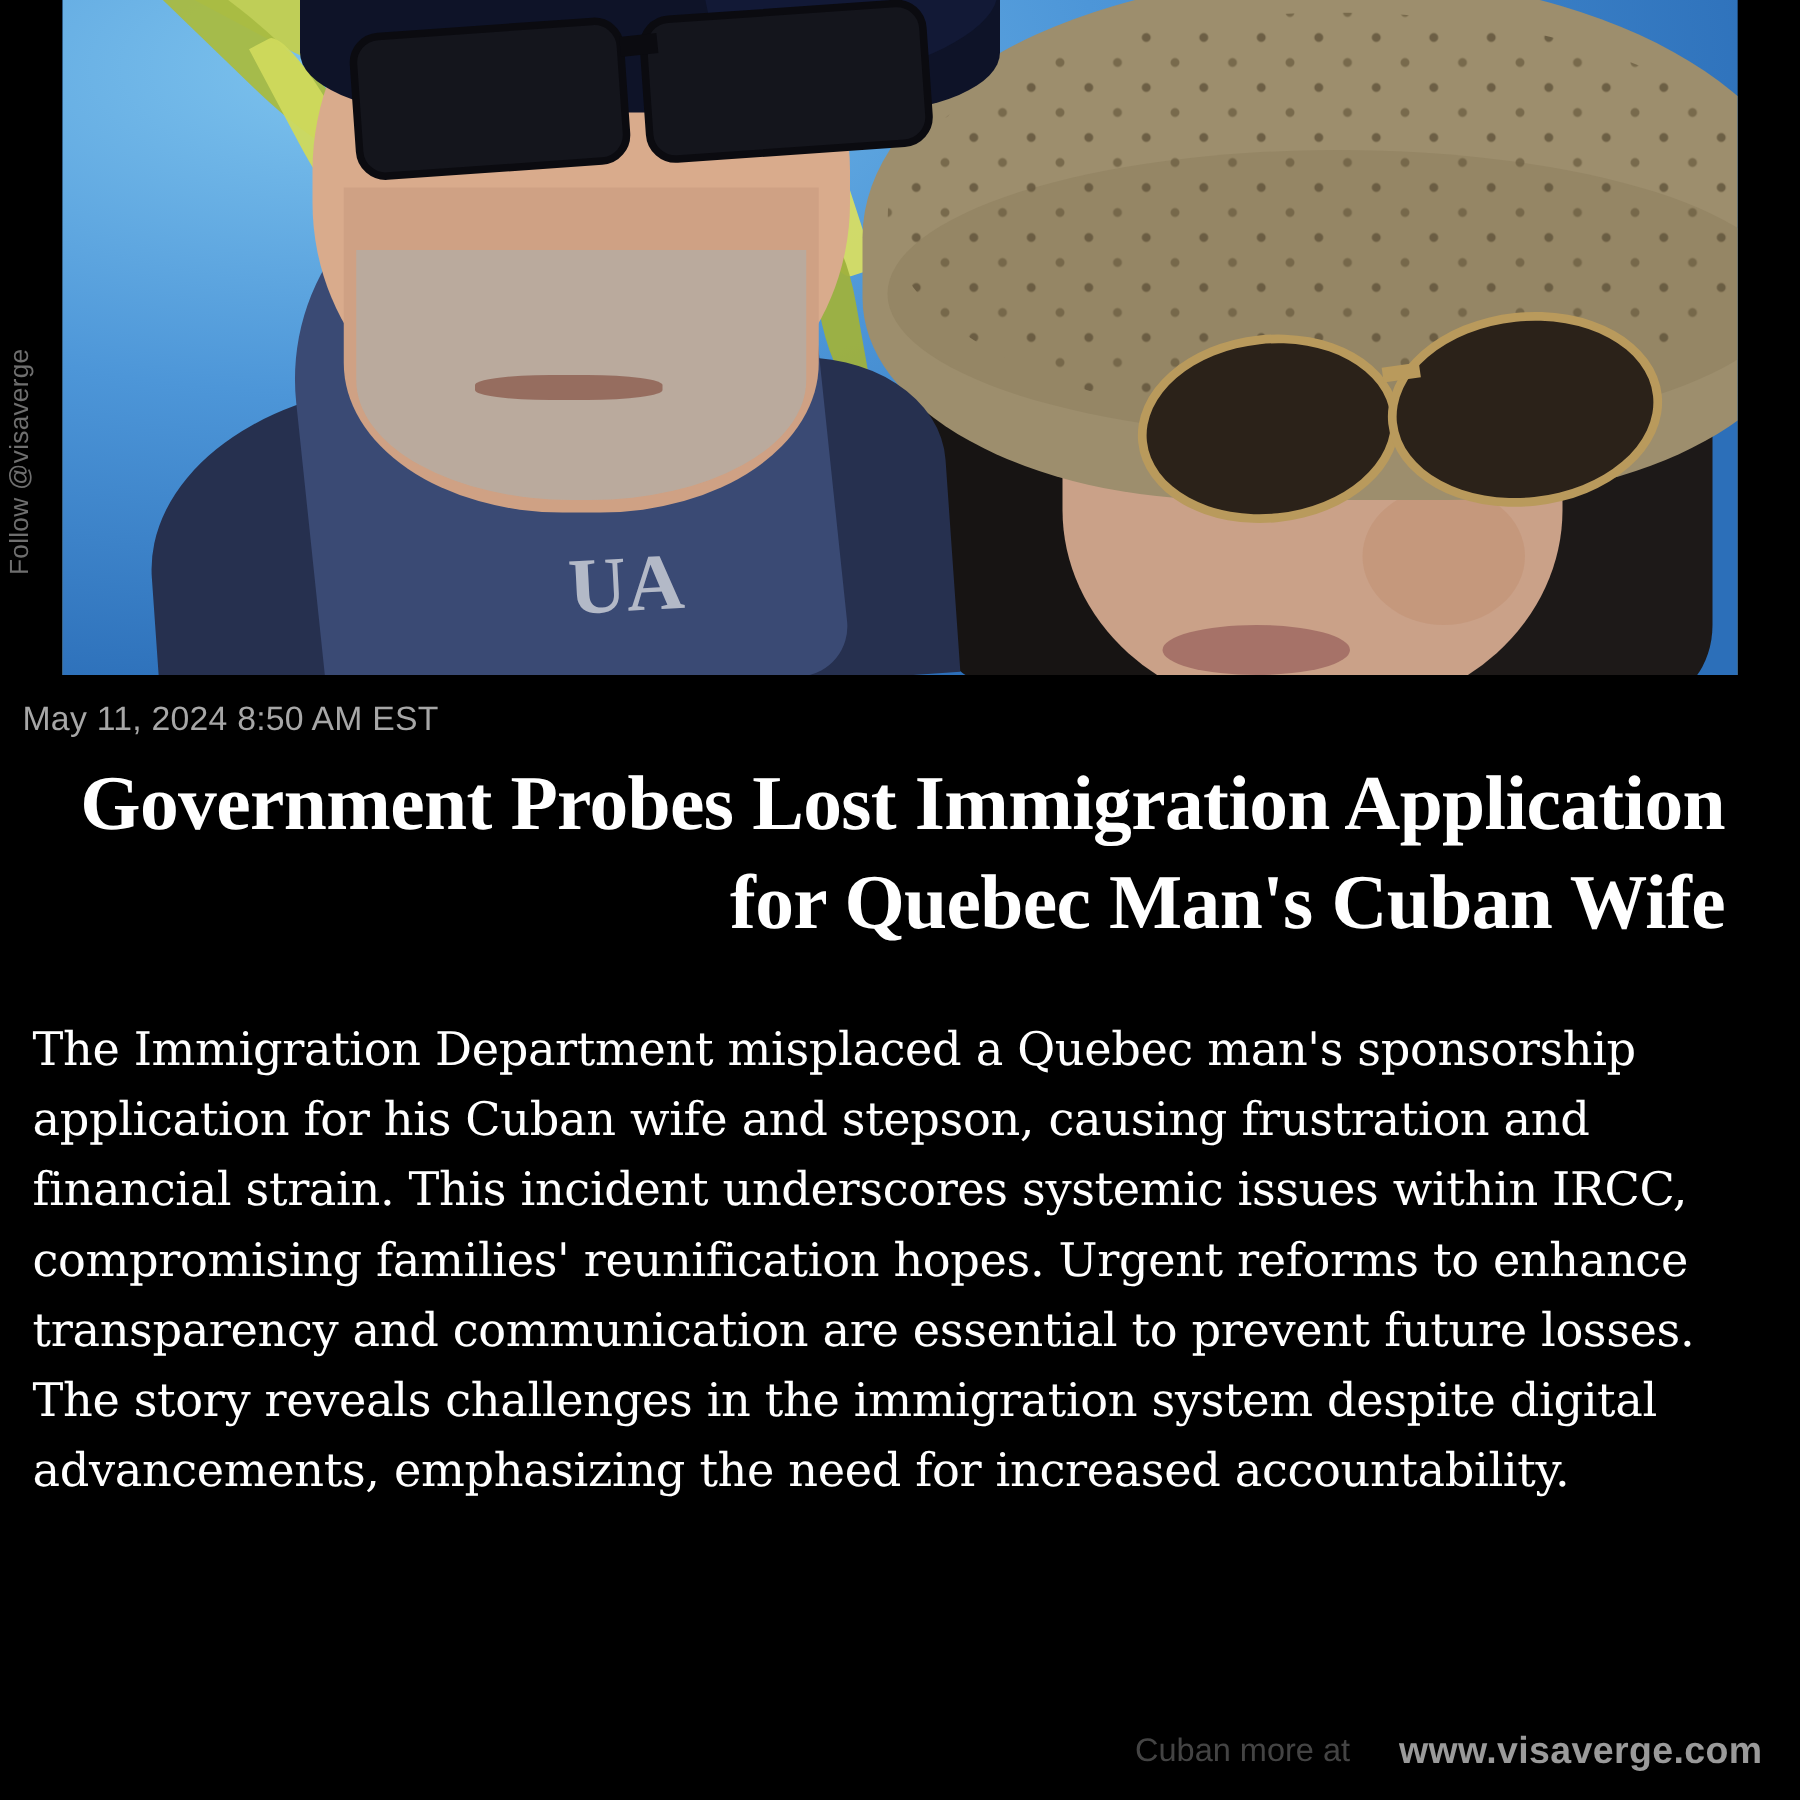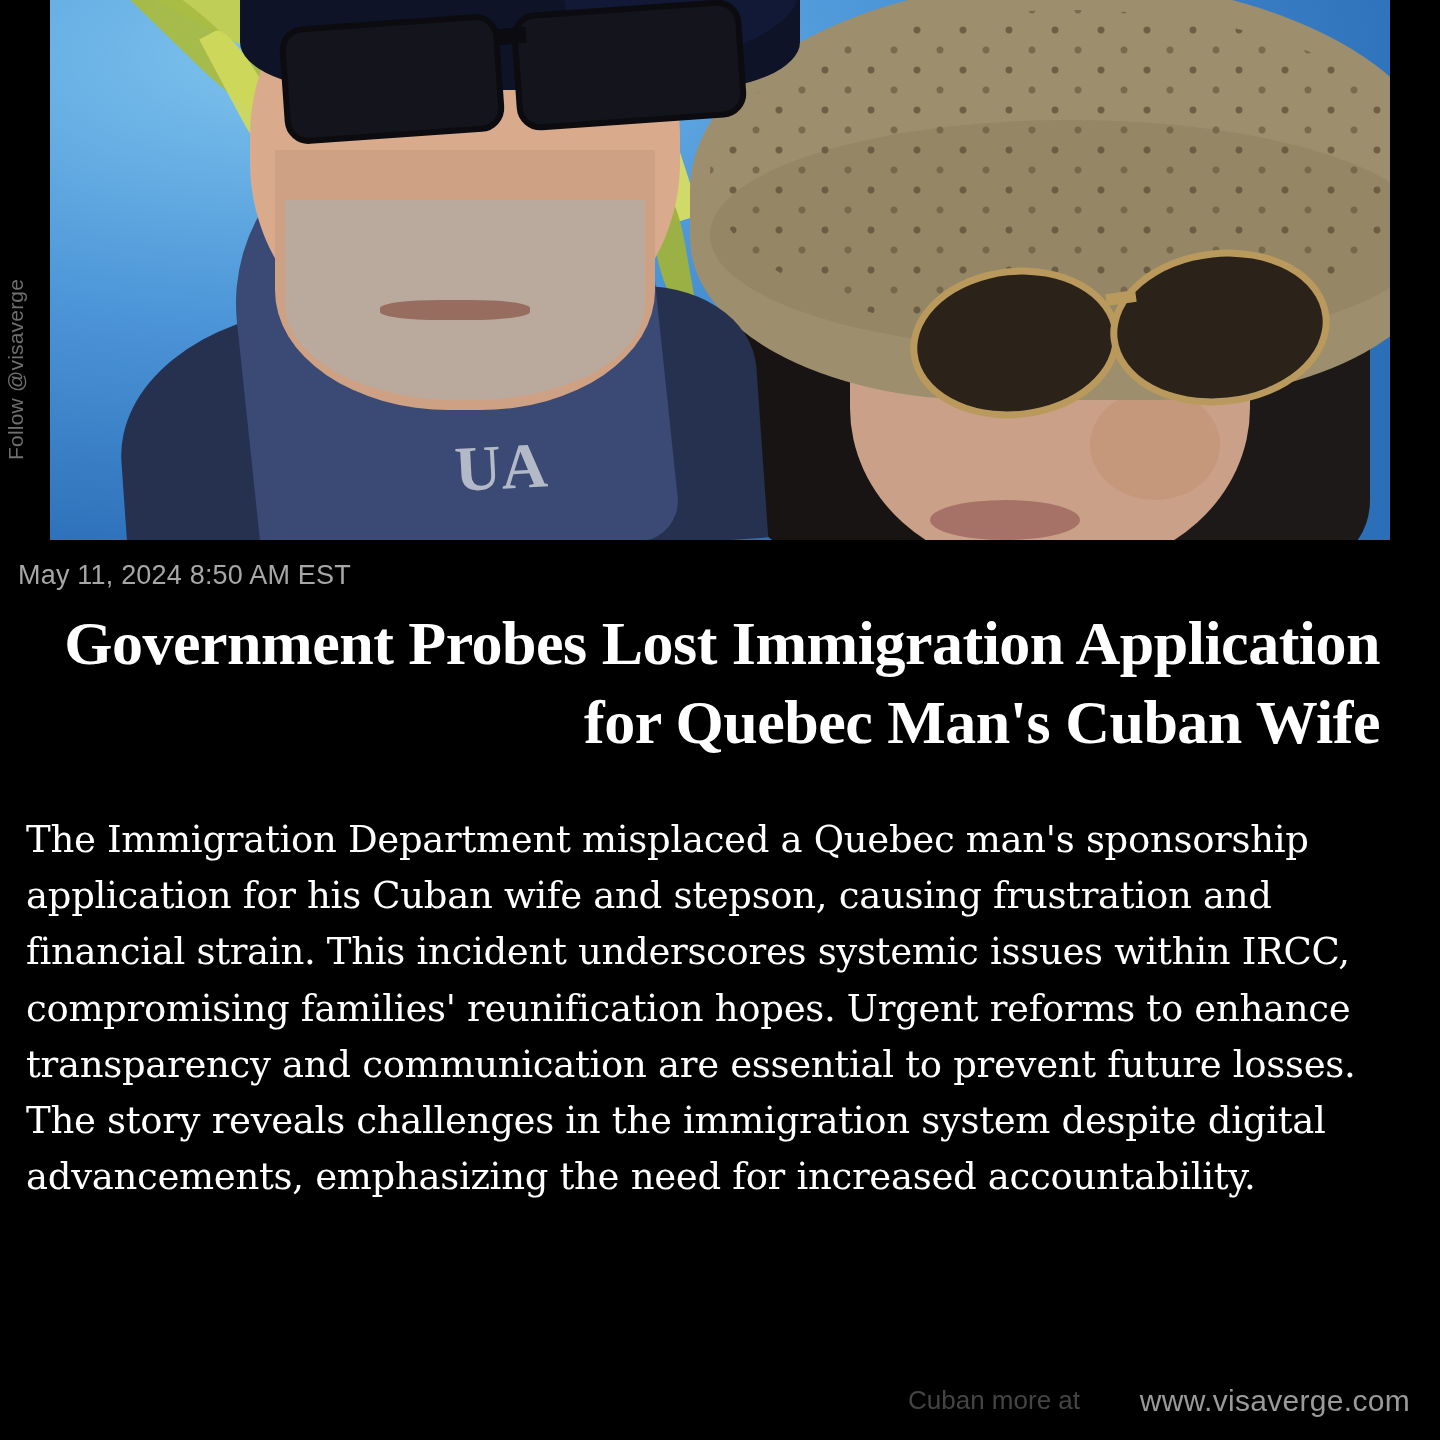--- a/index.html
+++ b/index.html
@@ -276,21 +276,21 @@
     letter-spacing: -0.3px;
   }
 
   
   .site-watermark {
     position: absolute;
     right: 30px;
     bottom: 22px;
     color: #9a9a9a;
     font-size: 30px;
-    font-weight: normal;
+    font-weight: bold;
     letter-spacing: 0.3px;
     text-shadow: 0 1px 2px rgba(0,0,0,.9);
     padding-left: 16px;
   }
   .read-more {
     position: absolute;
     right: 360px;
     bottom: 24px;
     color: #7d7d7d;
     font-size: 26px;

